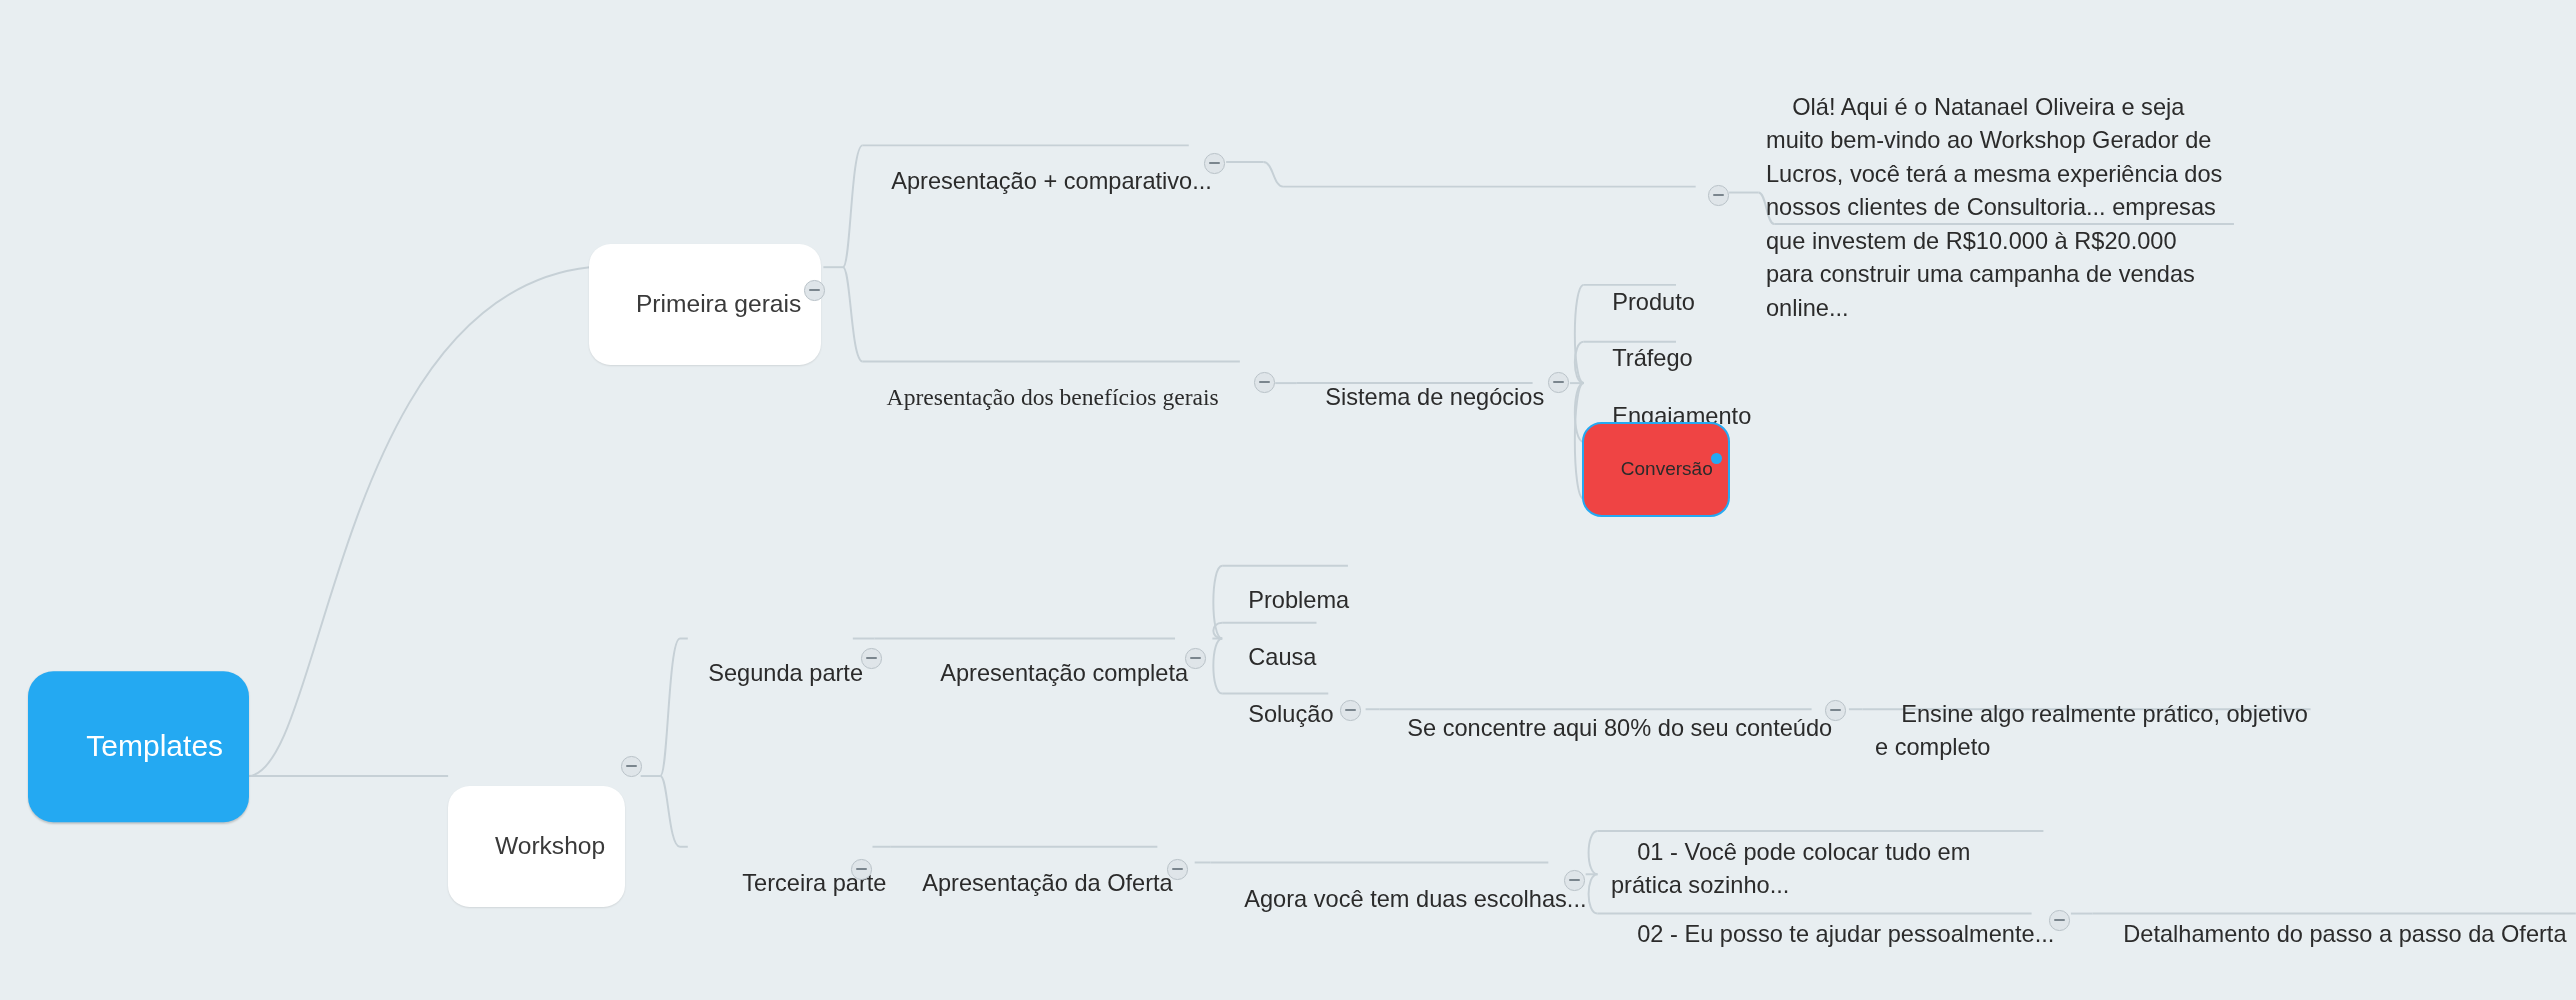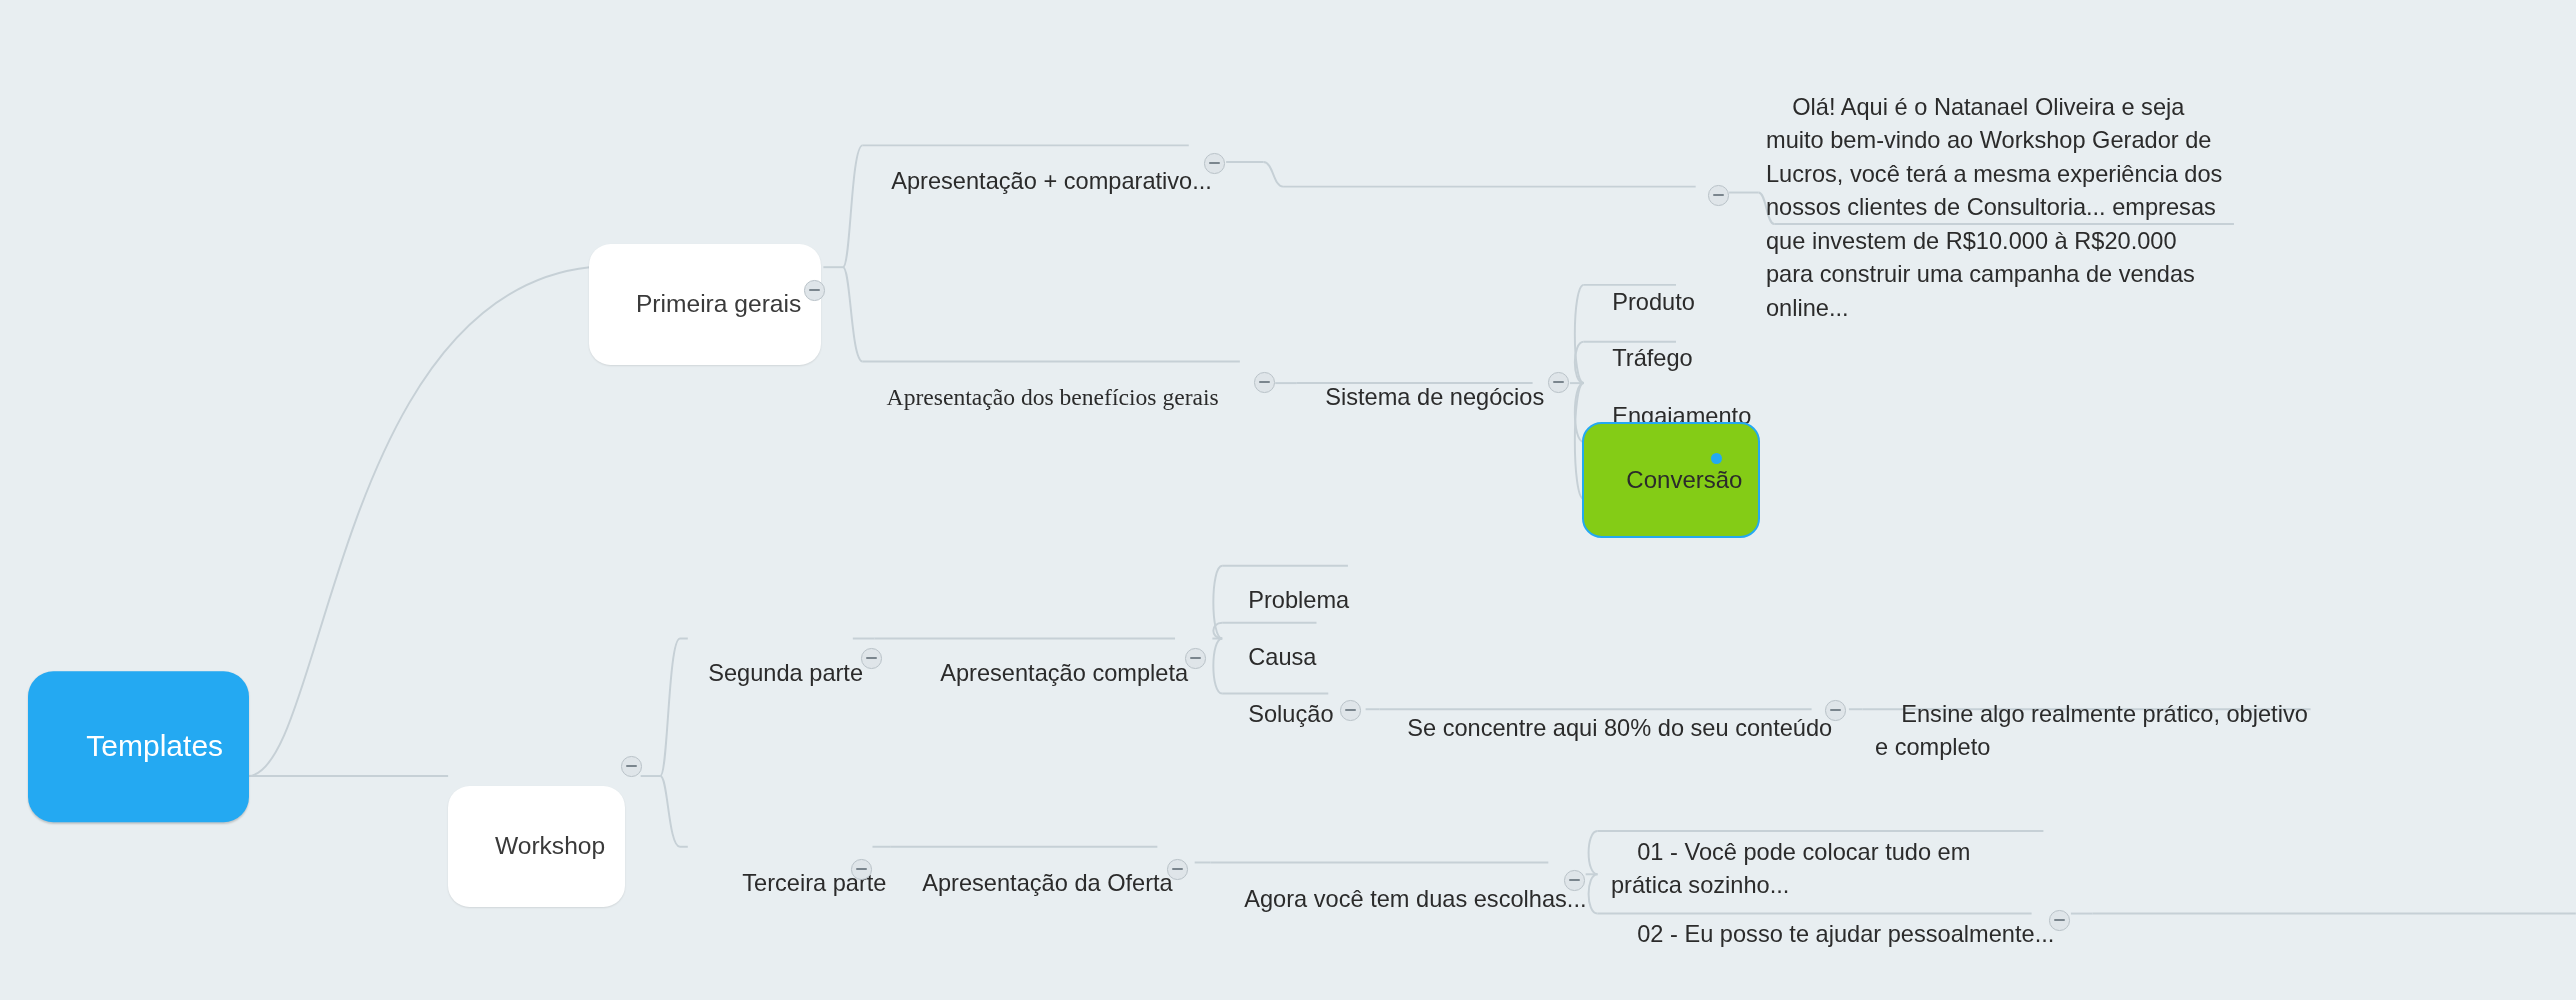--- a/index.html
+++ b/index.html
@@ -45,26 +45,26 @@
   .node.pill {
     background: #ffffff;
     color: #3a3a3a;
     border-radius: 21.6px;
     padding: 7.9px 19.6px;
     font-size: 24.6px;
     box-shadow: 0 1px 2px rgba(0,0,0,0.10);
   }
   
   .node.selpill {
-    background: #84cc16;
+    background: #ef4444;
     color: #2b2b2b;
     border: 2px solid #24a9f2;
     border-radius: 19.6px;
     padding: 4.9px 15.7px;
-    font-size: 24px;
+    font-size: 19px;
   }
   
   .node.plain {
     font-size: 23.6px;
     color: #2b2b2b;
   }
   
   .toggle {
     position: absolute;
     width: 20.6px;
@@ -274,15 +274,18 @@
 
   <div class="node plain" style="left:1611px; top:802px; width:413px;">
     <span>01 - Você pode colocar tudo em prática sozinho...</span>
   </div>
 
   <div class="node plain" style="left:1611px; top:884px;">
     <span>02 - Eu posso te ajudar pessoalmente...</span>
   </div>
   <div class="toggle" style="left:2049px; top:910px;"></div>
 
+  <div class="node plain" style="left:2097px; top:884px;">
+    <span>Detalhamento do passo a passo da Oferta</span>
+  </div>
 
 </div>
 
 
 </body></html>

